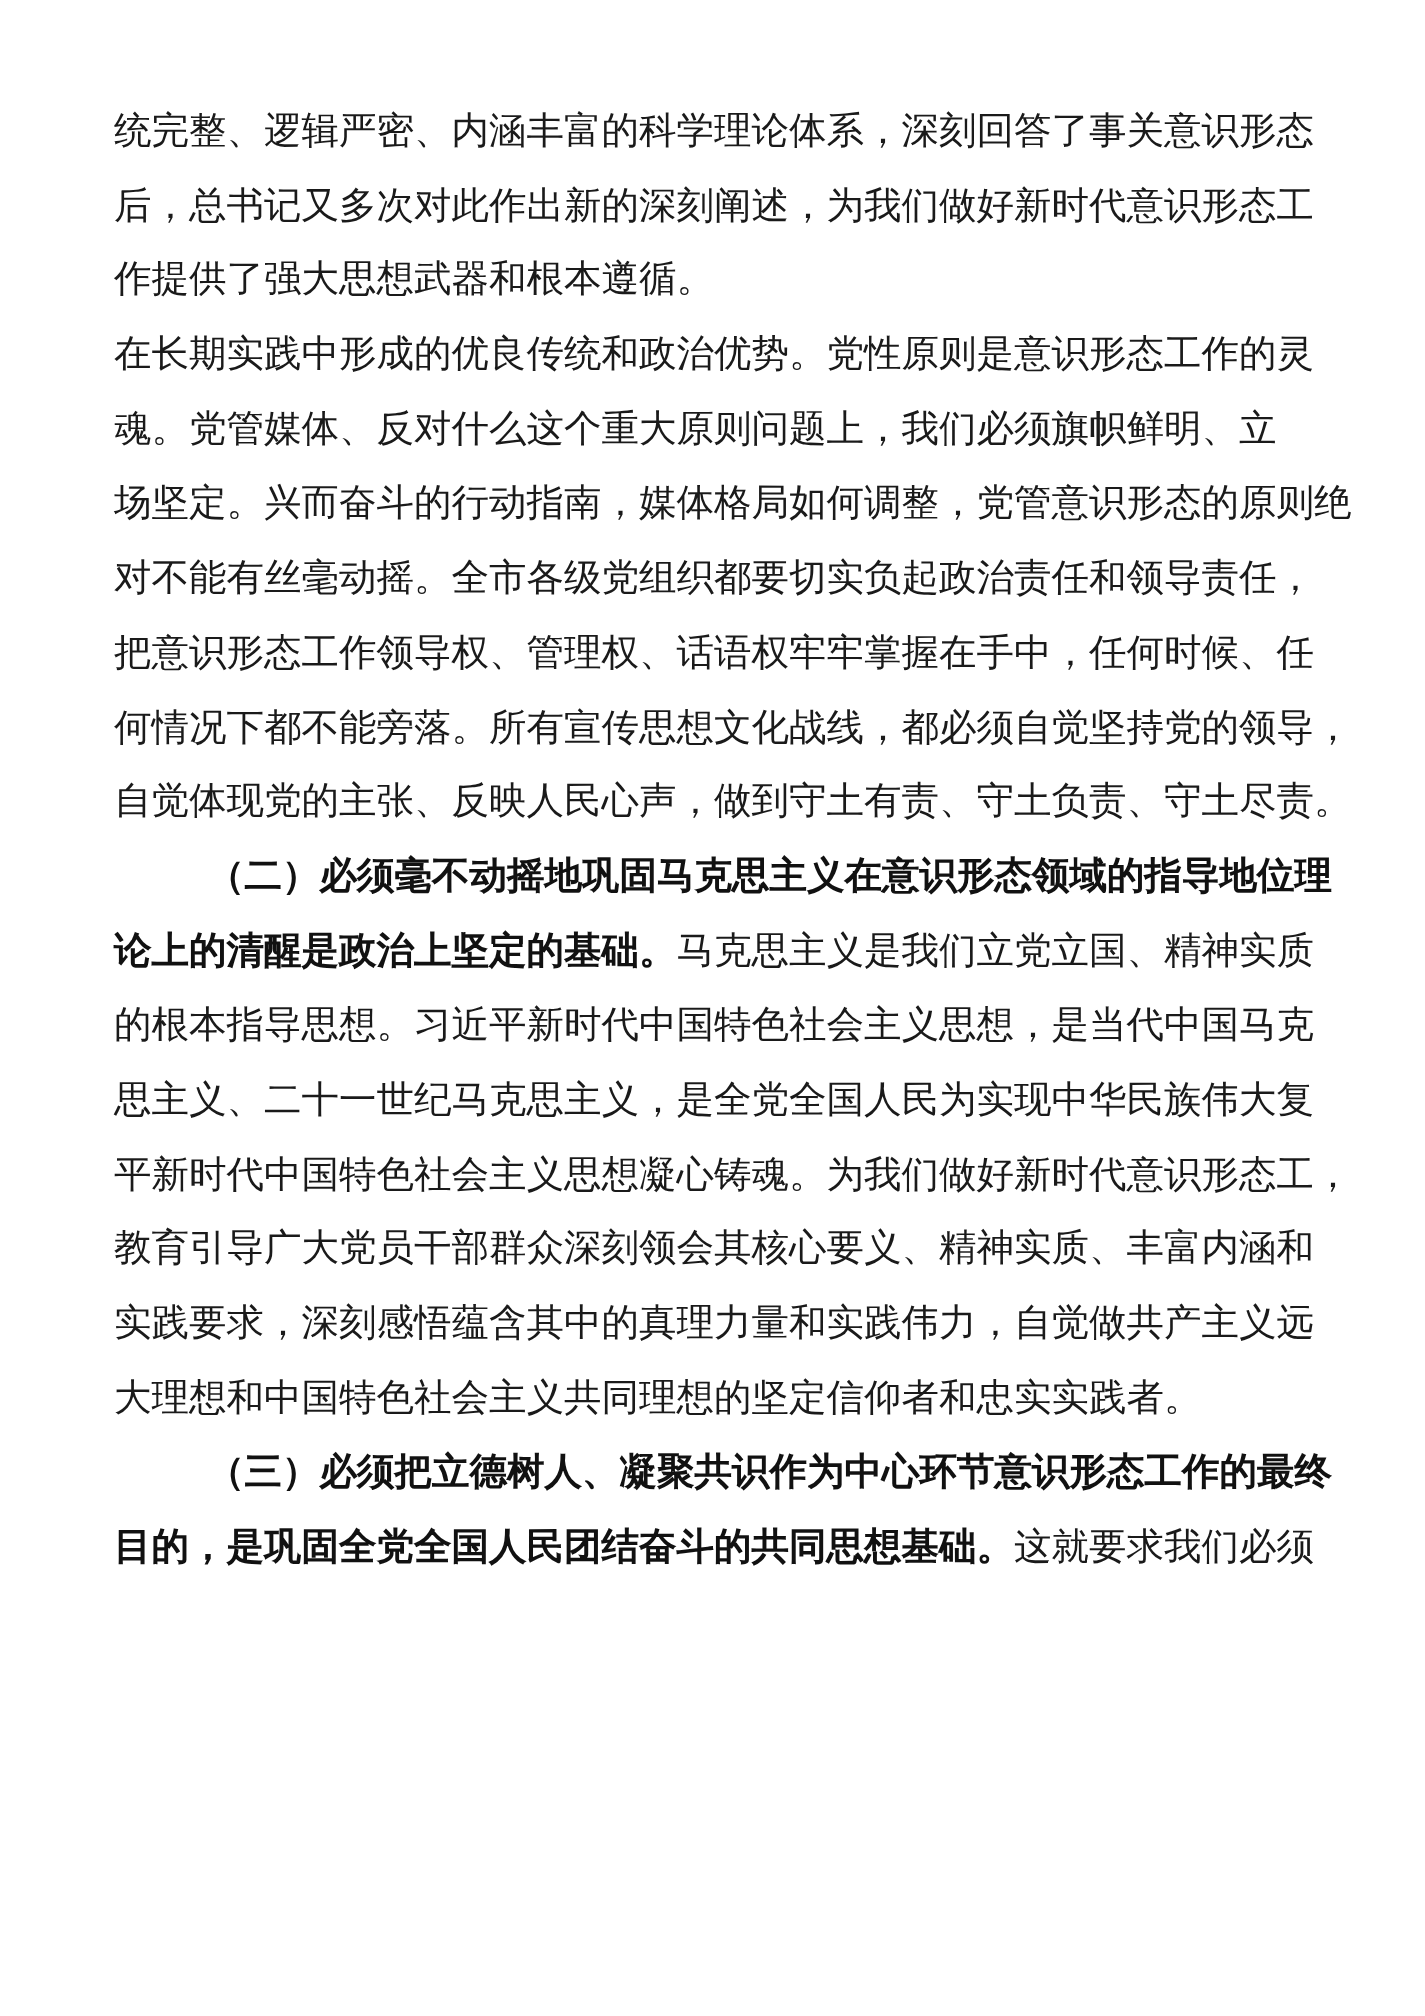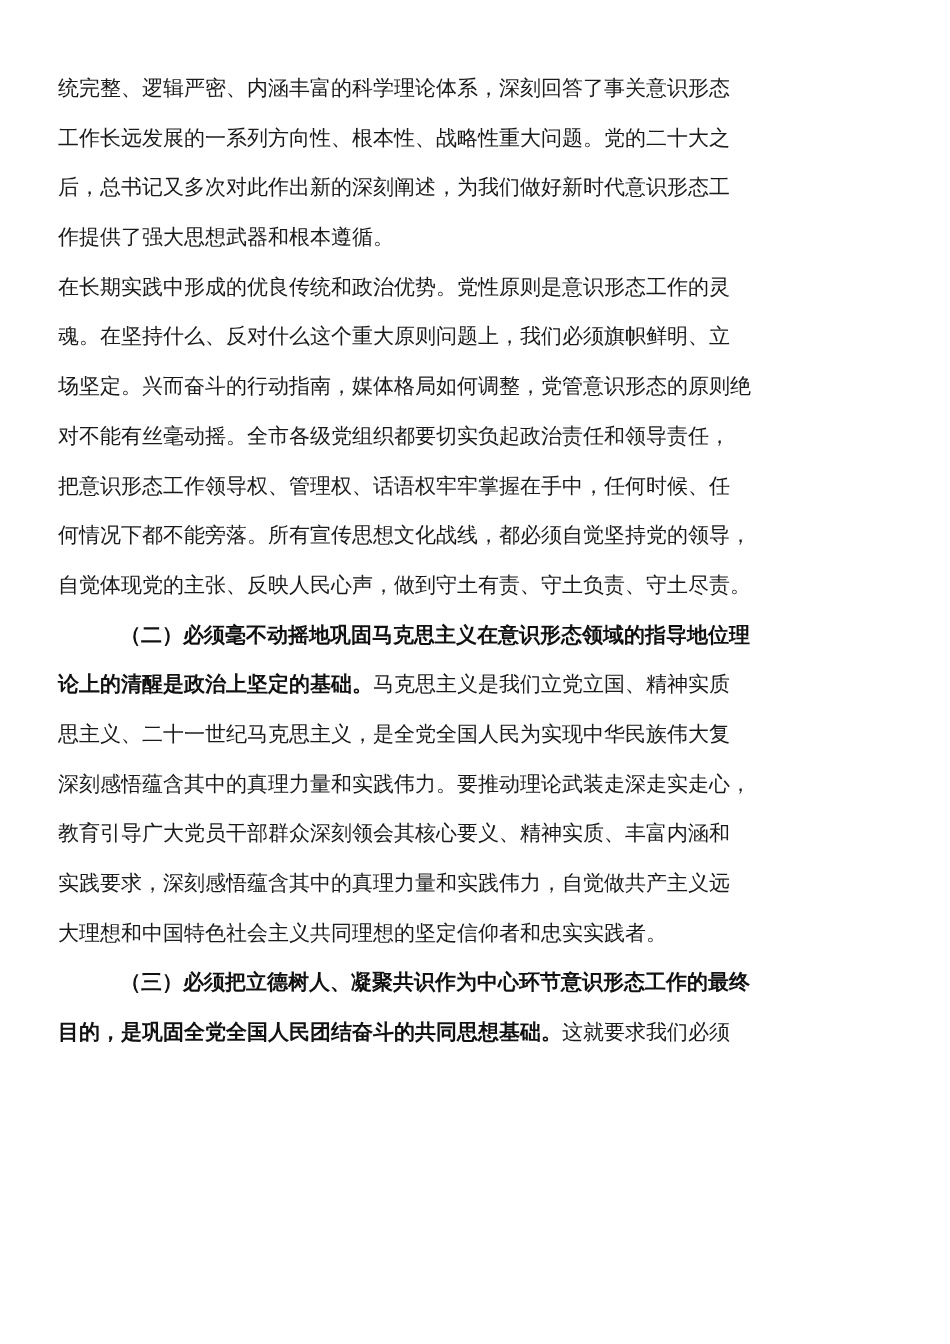--- a/index.html
+++ b/index.html
@@ -1,55 +1,55 @@
 <!DOCTYPE html>
 <html><head>
 <meta charset="utf-8">
 <style>
   html, body { margin: 0; padding: 0; background: #ffffff; }
   body { width: 950px; height: 1344px; position: relative; overflow: hidden; }
   .page {
-    position: absolute; left: 58px; top: 68px; width: 840px;
+    position: absolute; left: 76px; top: 68px; width: 840px;
     font-family: Liberation Serif, serif;
-    font-size: 21px; color: #1a1a1a;
+    font-size: 25px; color: #1a1a1a;
   }
   .line {
     height: 49.7px; line-height: 40px; white-space: nowrap;
     letter-spacing: 0px;
   }
   .indent { padding-left: 62px; }
   .b { font-weight: bold; color: #111; }
 </style>
 </head>
 <body>
 
 <div class="page">
 
   <div>
     <div class="line">统完整、逻辑严密、内涵丰富的科学理论体系，深刻回答了事关意识形态</div>
-    <div class="line">工作长远发展的一系列方向性、根本性、战略性重大问题。党的二十大之</div>
     <div class="line">后，总书记又多次对此作出新的深刻阐述，为我们做好新时代意识形态工</div>
     <div class="line">作提供了强大思想武器和根本遵循。</div>
   </div>
 
   <div>
     <div class="line">在长期实践中形成的优良传统和政治优势。党性原则是意识形态工作的灵</div>
-    <div class="line">魂。在坚持什么、反对什么这个重大原则问题上，我们必须旗帜鲜明、立</div>
+    <div class="line">魂。党管媒体、反对什么这个重大原则问题上，我们必须旗帜鲜明、立</div>
     <div class="line">场坚定。兴而奋斗的行动指南，媒体格局如何调整，党管意识形态的原则绝</div>
     <div class="line">对不能有丝毫动摇。全市各级党组织都要切实负起政治责任和领导责任，</div>
     <div class="line">把意识形态工作领导权、管理权、话语权牢牢掌握在手中，任何时候、任</div>
     <div class="line">何情况下都不能旁落。所有宣传思想文化战线，都必须自觉坚持党的领导，</div>
     <div class="line">自觉体现党的主张、反映人民心声，做到守土有责、守土负责、守土尽责。</div>
   </div>
 
   <div>
     <div class="line indent b">（二）必须毫不动摇地巩固马克思主义在意识形态领域的指导地位理</div>
     <div class="line"><span class="b">论上的清醒是政治上坚定的基础。</span><span>马克思主义是我们立党立国、精神实质</span></div>
+    <div class="line">的根本指导思想。习近平新时代中国特色社会主义思想，是当代中国马克</div>
     <div class="line">思主义、二十一世纪马克思主义，是全党全国人民为实现中华民族伟大复</div>
-    <div class="line">深刻感悟蕴含其中的真理力量和实践伟力。要推动理论武装走深走实走心，</div>
+    <div class="line">平新时代中国特色社会主义思想凝心铸魂。为我们做好新时代意识形态工，</div>
     <div class="line">教育引导广大党员干部群众深刻领会其核心要义、精神实质、丰富内涵和</div>
     <div class="line">实践要求，深刻感悟蕴含其中的真理力量和实践伟力，自觉做共产主义远</div>
     <div class="line">大理想和中国特色社会主义共同理想的坚定信仰者和忠实实践者。</div>
   </div>
 
   <div>
     <div class="line indent b">（三）必须把立德树人、凝聚共识作为中心环节意识形态工作的最终</div>
     <div class="line"><span class="b">目的，是巩固全党全国人民团结奋斗的共同思想基础。</span><span>这就要求我们必须</span></div>
   </div>
 

